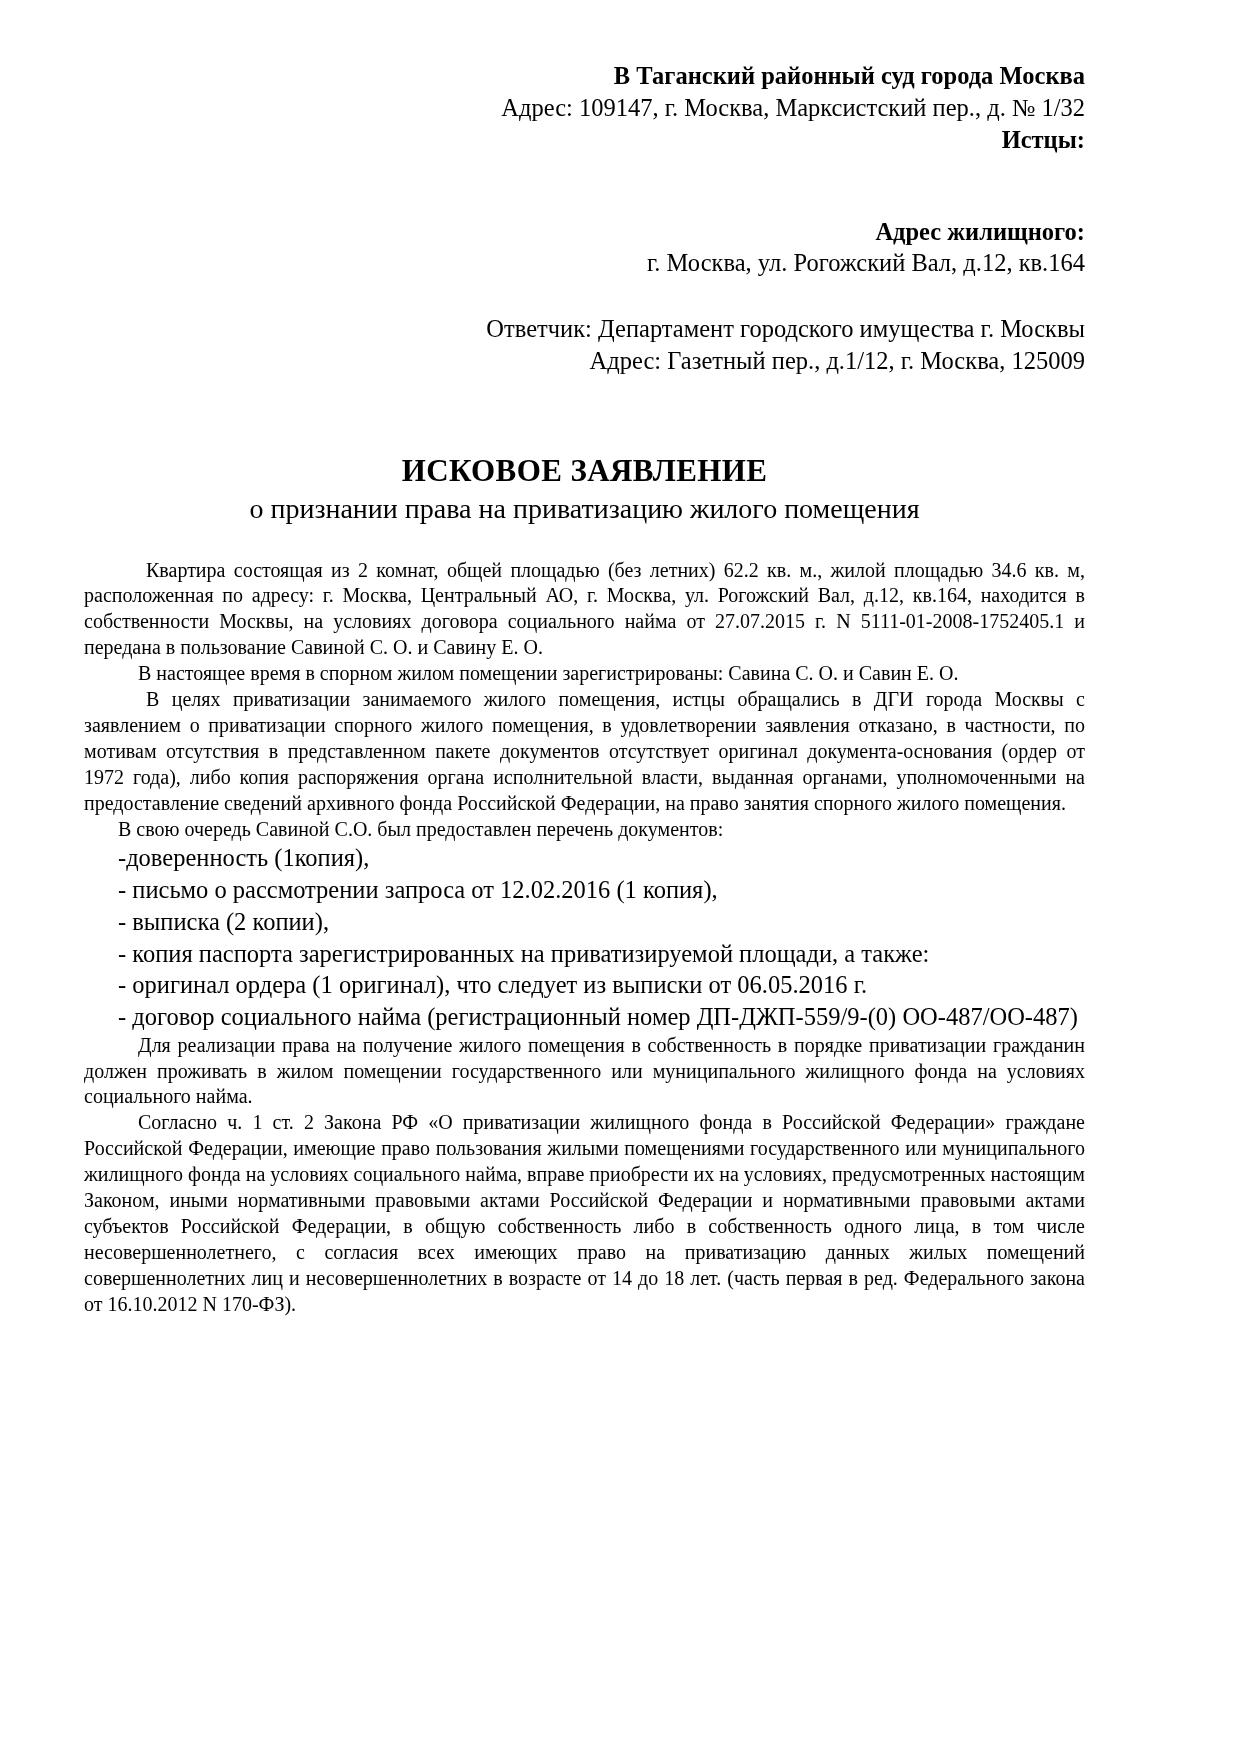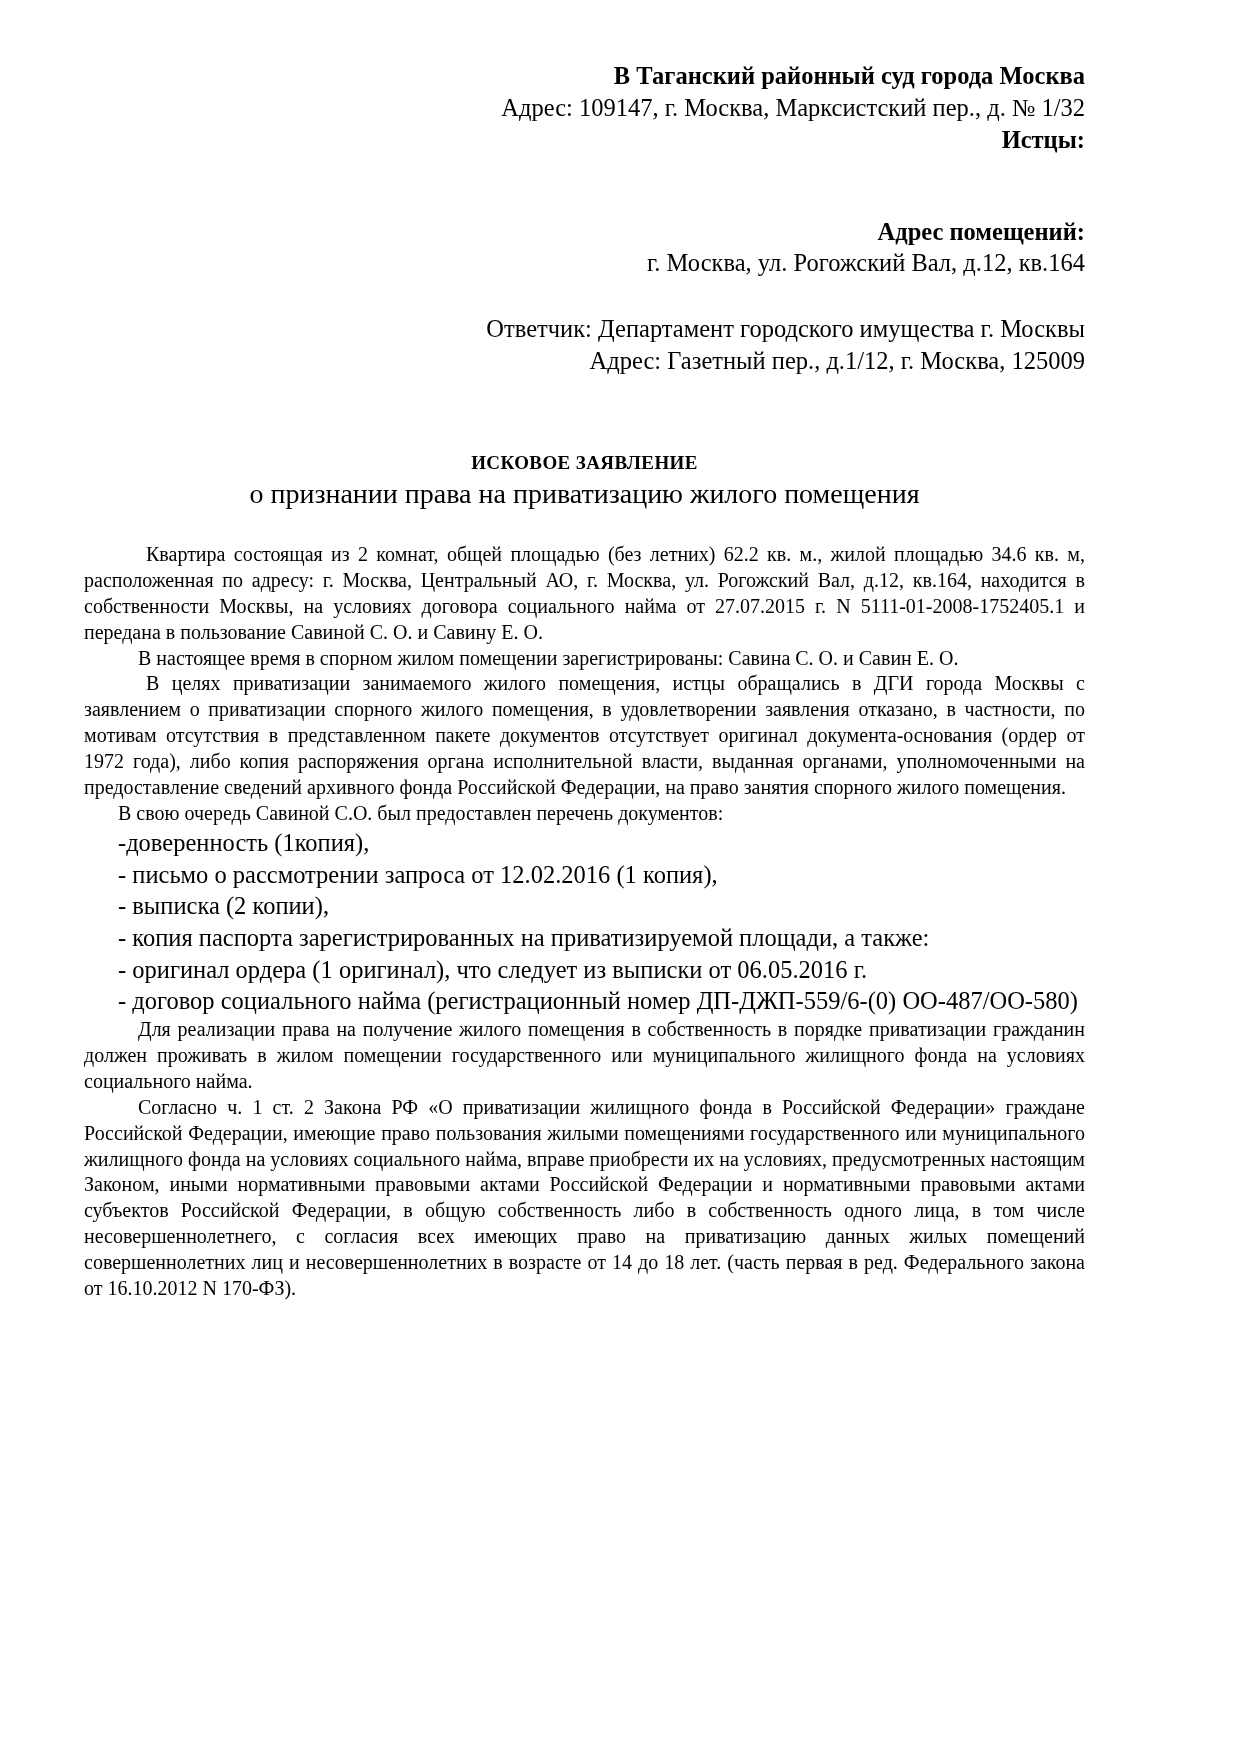--- a/index.html
+++ b/index.html
@@ -43,21 +43,21 @@
   }
   .hdr-gap-sm { height: 60px; }
   .hdr-gap-md { height: 34px; }
 
   
   .title-block {
     text-align: center;
     margin-top: 74px;
   }
   .doc-title {
-    font-size: 19px;
+    font-size: 31px;
     font-weight: bold;
     letter-spacing: 0.4px;
     line-height: 1.3;
     display: block;
   }
   .doc-subtitle {
     font-size: 28px;
     line-height: 1.3;
     display: block;
   }
@@ -98,21 +98,21 @@
 
 <div class="page">
 
   <div class="header-block">
     <span class="hdr-line bold">В Таганский районный суд города Москва</span>
     <span class="hdr-line">Адрес: 109147, г. Москва, Марксистский пер., д. № 1/32</span>
     <span class="hdr-line bold">Истцы:</span>
 
     <div class="hdr-gap-sm"></div>
 
-    <span class="hdr-line bold">Адрес помещений:</span>
+    <span class="hdr-line bold">Адрес жилищного:</span>
     <span class="hdr-line">г. Москва, ул. Рогожский Вал, д.12, кв.164</span>
 
     <div class="hdr-gap-md"></div>
 
     <span class="hdr-line"><b class="b">Ответчик:</b> <span>Департамент городского имущества г. Москвы</span></span>
     <span class="hdr-line">Адрес: Газетный пер., д.1/12, г. Москва, 125009</span>
   </div>
 
   <div class="title-block">
     <span class="doc-title">ИСКОВОЕ ЗАЯВЛЕНИЕ</span>
@@ -127,21 +127,21 @@
 
     <p class="para indent-wide"> В целях приватизации занимаемого жилого помещения, истцы  обращались   в ДГИ города Москвы с заявлением      о приватизации      спорного жилого помещения, в удовлетворении заявления отказано, в частности,      по мотивам      отсутствия    в представленном пакете документов отсутствует оригинал документа-основания (ордер от 1972 года), либо копия распоряжения органа исполнительной власти, выданная органами, уполномоченными на предоставление сведений архивного фонда Российской Федерации, на право занятия спорного жилого помещения.</p>
 
     <p class="para indent-small"> В свою очередь Савиной С.О. был предоставлен перечень документов:</p>
 
     <p class="list-item">-доверенность (1копия),</p>
     <p class="list-item">- письмо о рассмотрении запроса от 12.02.2016 (1 копия),</p>
     <p class="list-item">- выписка (2 копии),</p>
     <p class="list-item">- копия паспорта зарегистрированных на приватизируемой площади, а также:</p>
     <p class="list-item">- оригинал ордера (1 оригинал), что следует из выписки от 06.05.2016 г.</p>
-    <p class="list-item justified">- договор социального найма (регистрационный номер ДП-ДЖП-559/6-(0)  ОО-487/ОО-580)</p>
+    <p class="list-item justified">- договор социального найма (регистрационный номер ДП-ДЖП-559/9-(0)  ОО-487/ОО-487)</p>
 
 
     <p class="para">Для реализации права на получение жилого помещения в собственность в порядке приватизации гражданин должен проживать в жилом помещении государственного или муниципального жилищного фонда на условиях социального найма.</p>
 
     <p class="para">Согласно ч. 1 ст. 2 Закона РФ «О приватизации жилищного фонда в Российской Федерации»  граждане Российской Федерации, имеющие право пользования жилыми помещениями государственного или муниципального жилищного фонда на условиях социального найма, вправе приобрести их на условиях, предусмотренных настоящим Законом, иными нормативными правовыми актами Российской Федерации и нормативными правовыми актами субъектов Российской Федерации, в общую собственность либо в собственность одного лица, в том числе несовершеннолетнего, с согласия всех имеющих право на приватизацию данных жилых помещений совершеннолетних лиц и несовершеннолетних в возрасте от 14 до 18 лет. (часть первая в ред. Федерального закона от 16.10.2012 N 170-ФЗ).</p>
 
   </div>
 
 </div>
 

